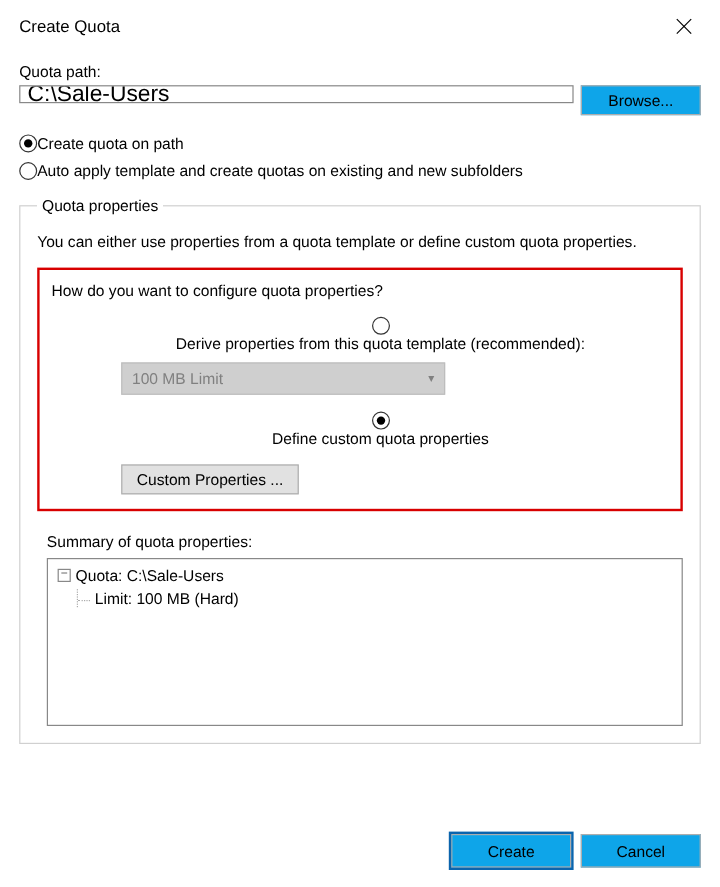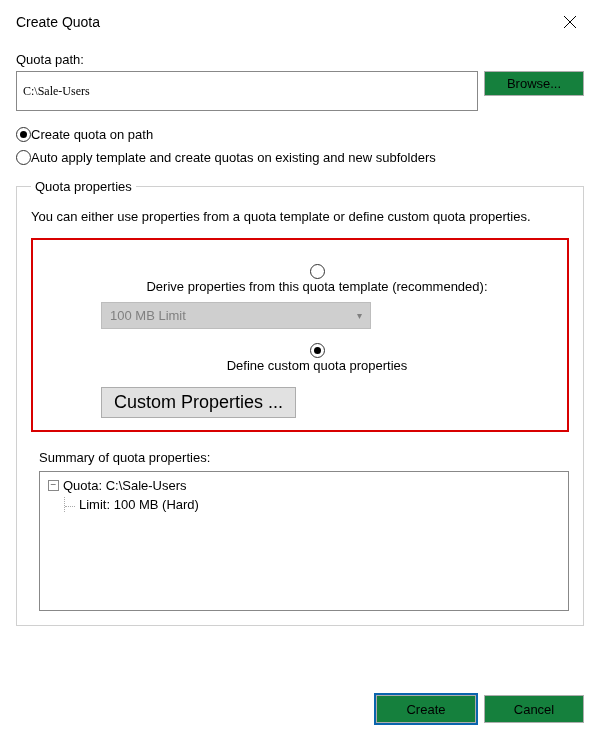--- a/index.html
+++ b/index.html
@@ -32,26 +32,26 @@
   .close-btn svg { width:14px; height:14px; stroke:#000; stroke-width:1;}
   .content {
     padding: 10px 16px 0 16px;
   }
   .label { margin-bottom:4px; }
   .path-row { display:flex; gap:6px; margin-bottom:16px; }
   .textbox {
     flex:1;
     border:1px solid #888;
     padding:4px 6px;
-    height:40px;
-    font-size:12px;
-    font-family:Liberation Serif, serif;
+    height:15px;
+    font-size:19px;
+    font-family:Liberation Sans, sans-serif;
   }
   .win-btn {
-    background:#15803d;
+    background:#0ea5e9;
     border:1px solid #adadad;
     padding:0 14px;
     height:25px;
     font-size:13px;
     font-family:inherit;
     min-width:100px;
   }
   .radio-row {
     display:flex;
     align-items:center;
@@ -95,21 +95,21 @@
     justify-content:space-between;
     padding:0 8px;
     margin-top:6px;
     color:#808080;
   }
   .combo .chev { color:#808080; font-size:10px; }
   .small-btn {
     background:#e1e1e1;
     border:1px solid #adadad;
     padding:4px 12px;
-    font-size:18px;
+    font-size:13px;
     font-family:inherit;
     margin-top:6px;
   }
   .summary-box {
     border:1px solid #888;
     height:140px;
     padding:6px 8px;
     margin-top:6px;
     background:#fff;
     font-size:13px;
@@ -175,20 +175,21 @@
   <div class="radio-row">
     <span class="radio-outer"></span>
     <span>Auto apply template and create quotas on existing and new subfolders</span>
   </div>
 
   <fieldset class="group">
     <legend>Quota properties</legend>
     <div class="desc">You can either use properties from a quota template or define custom quota properties.</div>
 
     <div class="highlight">
+      <div>How do you want to configure quota properties?</div>
       <div class="gap14"></div>
 
       <div class="radio-row sub-indent">
         <span class="radio-outer"></span>
         <span>Derive properties from this quota template (recommended):</span>
       </div>
       <div class="sub-indent" style="margin-left:58px;">
         <div class="combo">
           <span>100 MB Limit</span>
           <span class="chev">▾</span>

